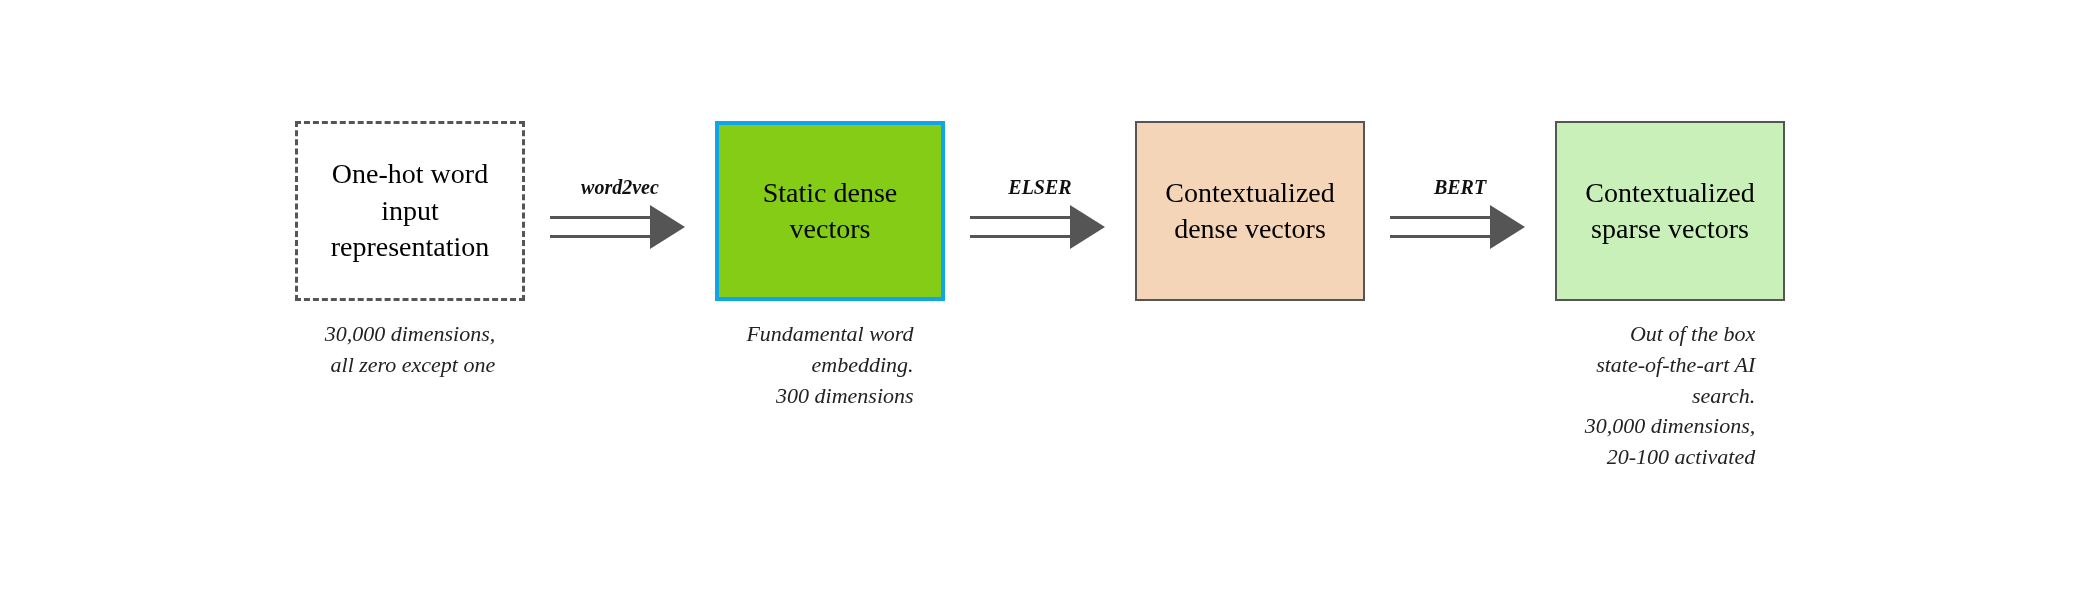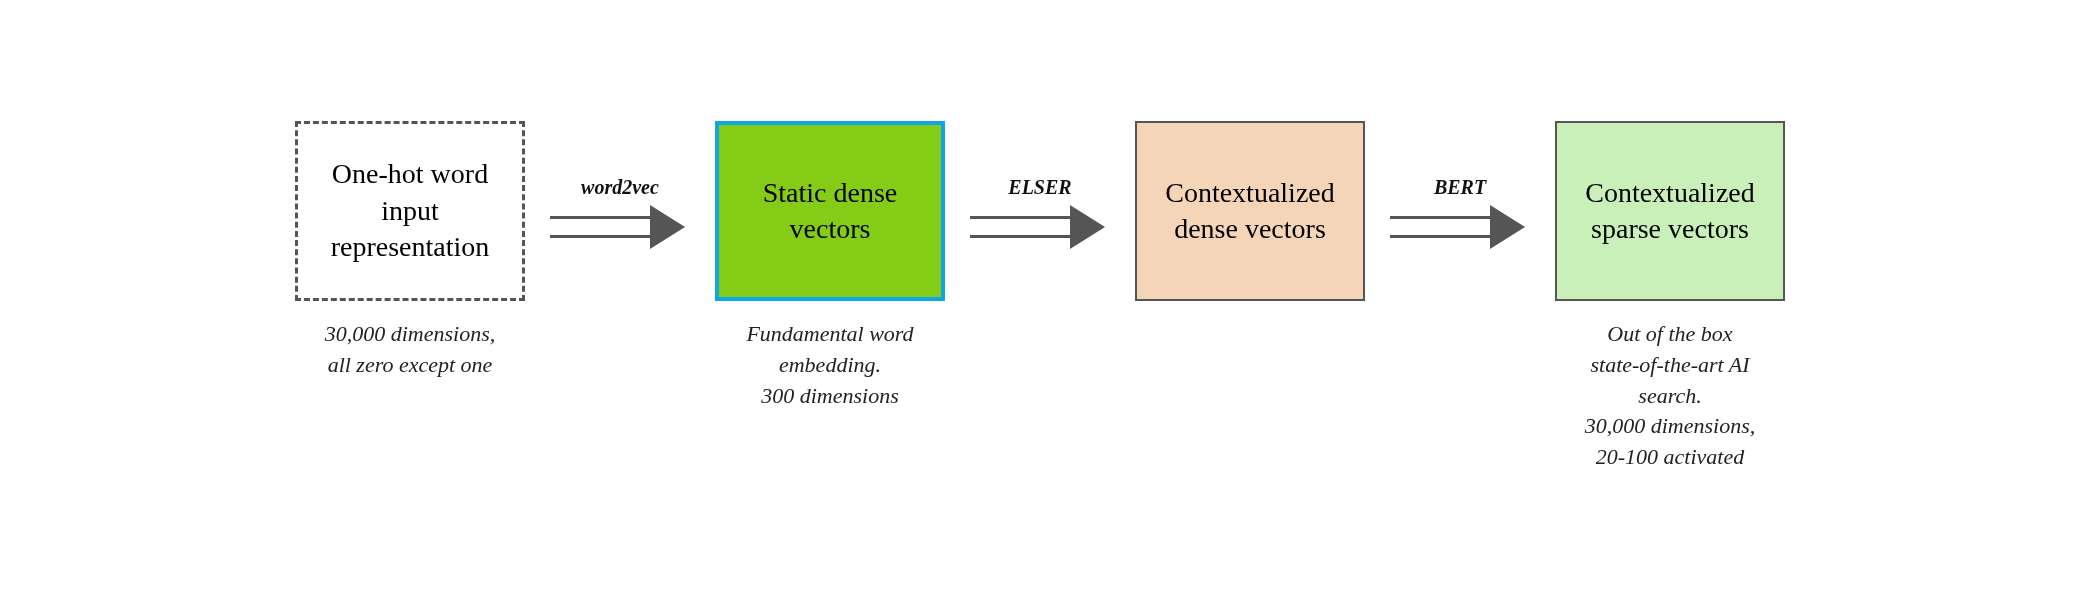--- a/index.html
+++ b/index.html
@@ -59,21 +59,21 @@
       background: #f5d5b8;
     }
 
     .box-green {
       border: 2px solid #555;
       background: #c8f0b8;
     }
 
     .box-label {
       margin-top: 18px;
-      text-align: center;
+      text-align: right;
       font-size: 22px;
       line-height: 1.4;
       color: #222;
       max-width: 240px;
       font-style: italic;
     }
 
     .handwritten {
       font-family: 'Comic Sans MS', 'Chalkboard SE', cursive;
     }

